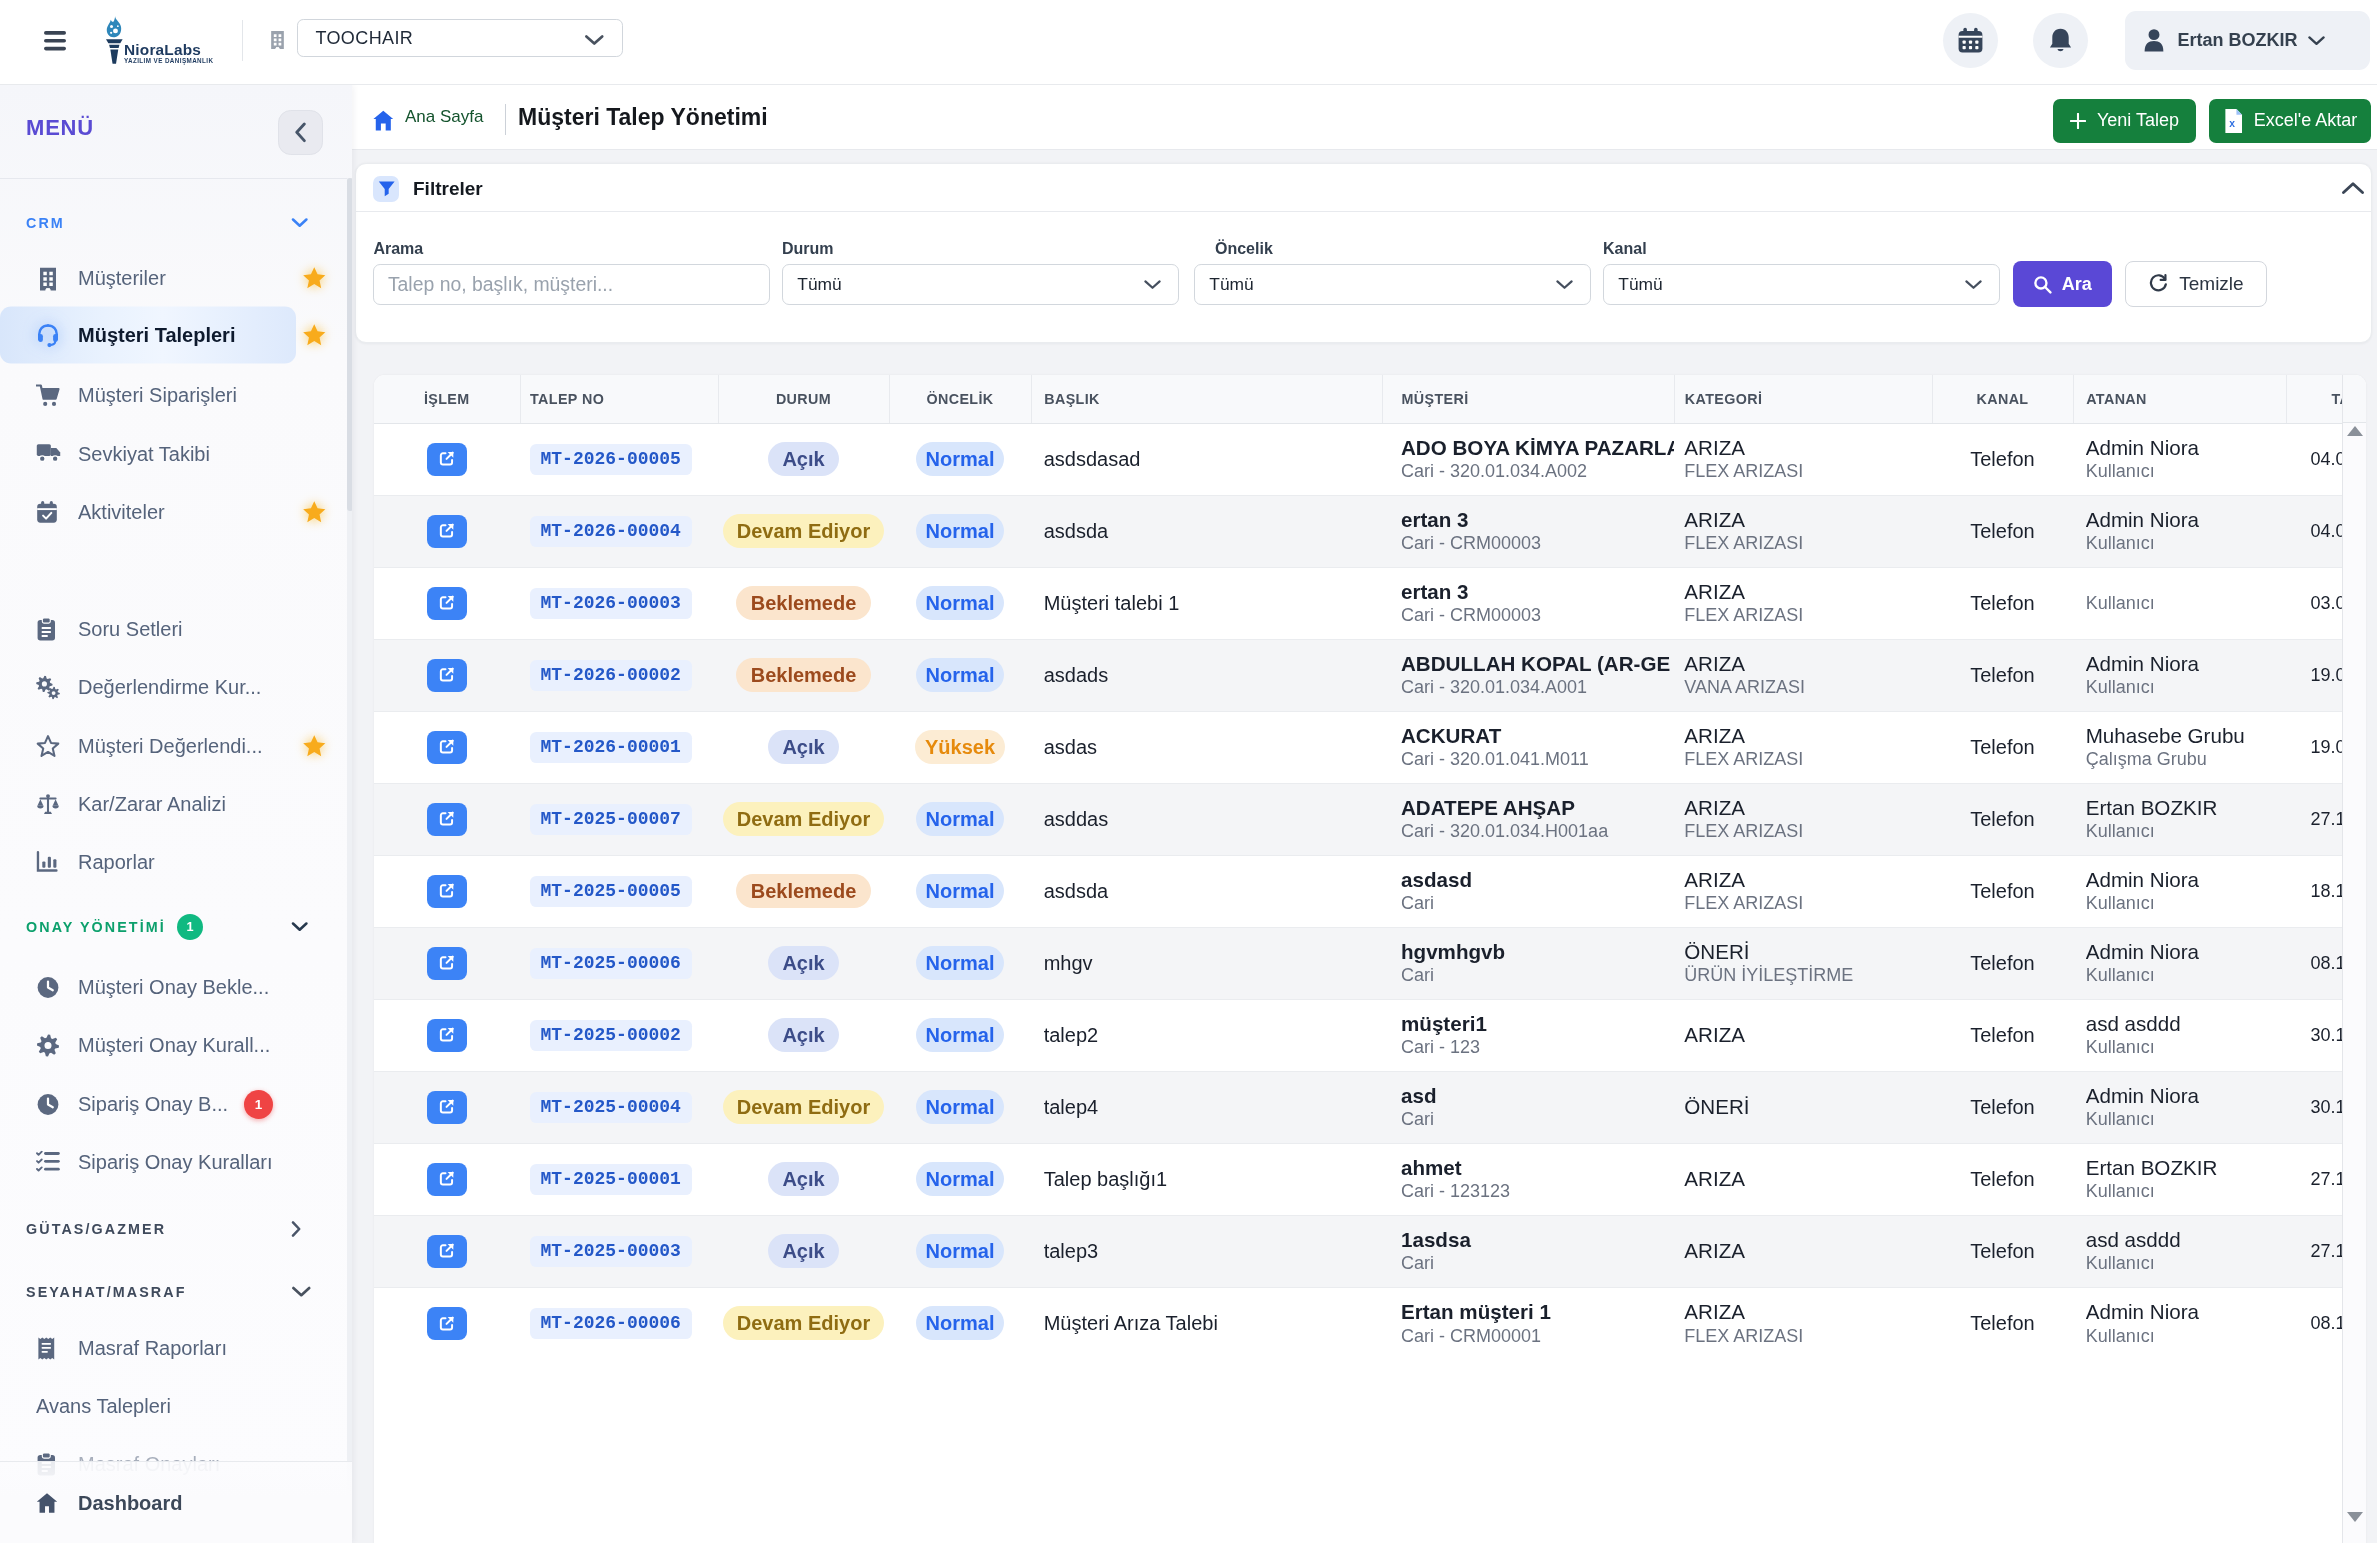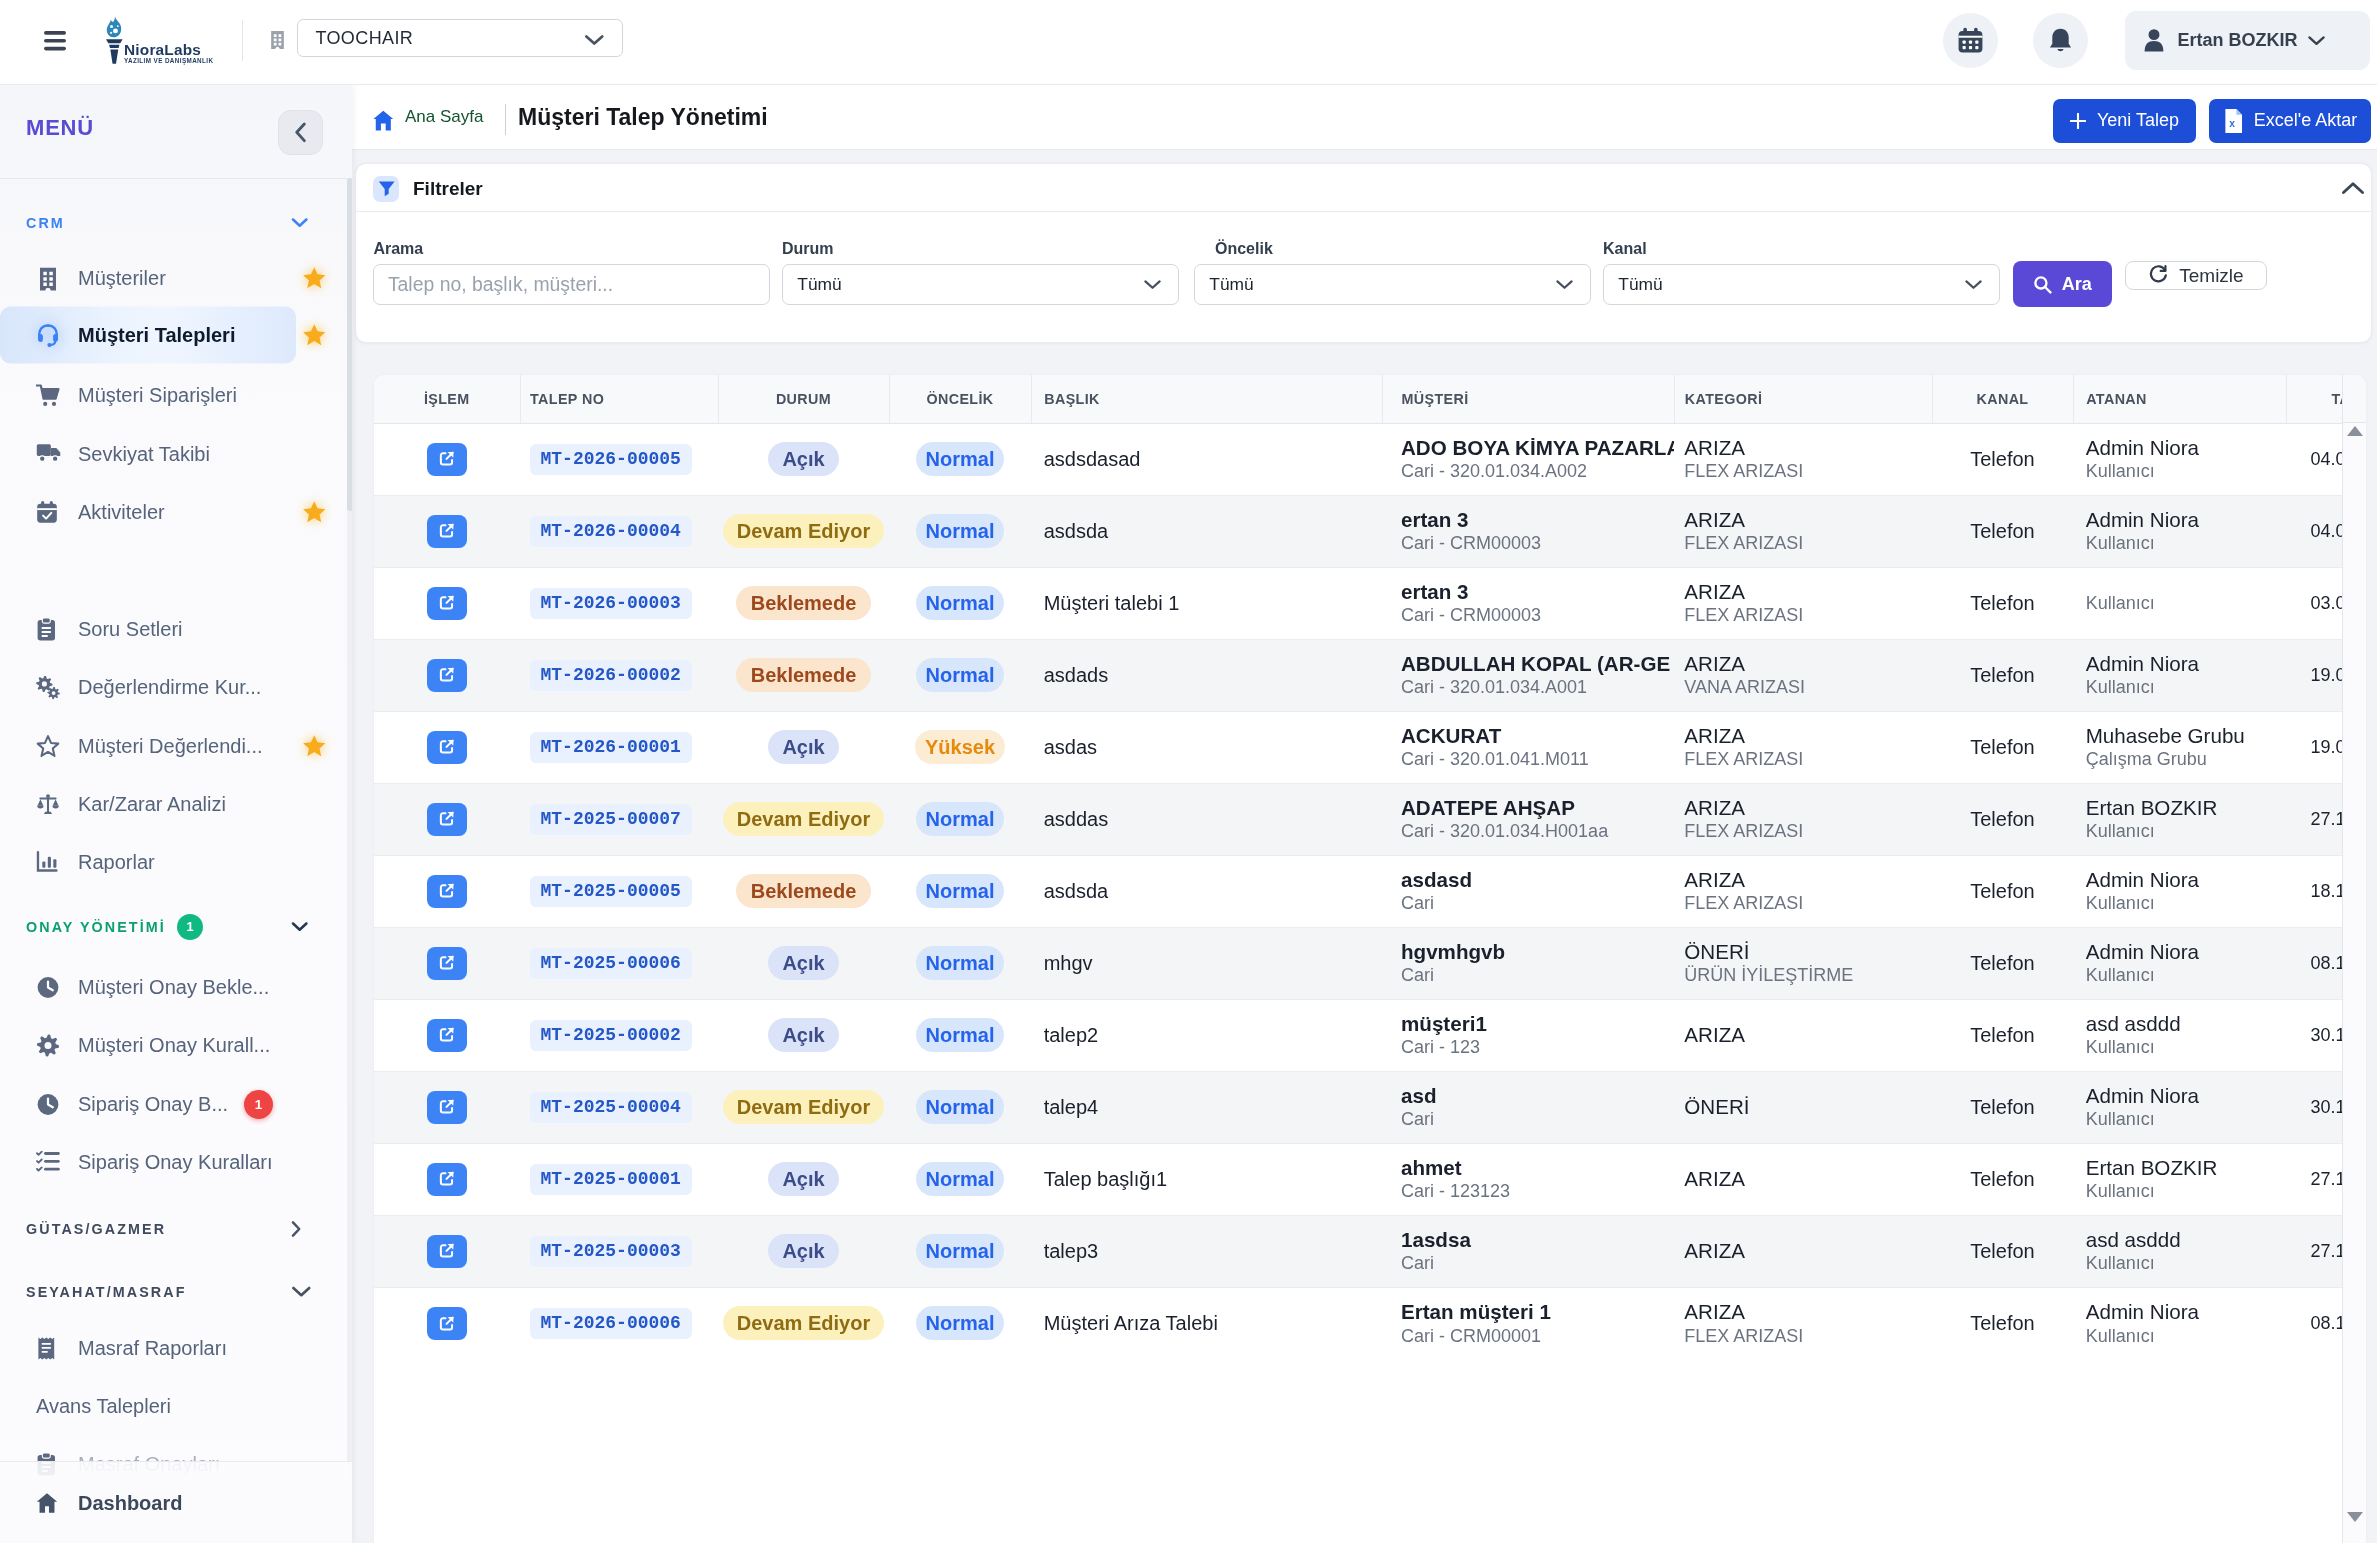--- a/index.html
+++ b/index.html
@@ -33,35 +33,35 @@
 .dash-row{position:absolute;left:0;bottom:0;width:352px;height:82px;background:linear-gradient(180deg,rgba(252,252,254,0.88),#fbfbfd 45%);border-top:0.8px solid #e8eaee;}
 .dash-row .ico{position:absolute;left:36px;top:50%;transform:translateY(-50%);}
 .dash-row .lbl{position:absolute;left:78px;top:50%;transform:translateY(-50%);font-size:20px;font-weight:600;color:#3c4859;}
 
 
 .crumb{position:absolute;left:352px;top:85px;width:2025px;height:65px;background:#fff;border-bottom:0.8px solid #e7e9ed;z-index:10;}
 .crumb .home{position:absolute;left:21.4px;top:25px;}
 .crumb .ana{position:absolute;left:53px;top:50%;transform:translateY(-50%);font-size:17px;color:#14532d;}
 .crumb .vdiv{position:absolute;left:153px;top:19px;width:0.8px;height:31px;background:#ccd1d8;}
 .crumb .ttl{position:absolute;left:166px;top:50%;transform:translateY(-50%);font-size:23px;font-weight:700;color:#15181d;}
-.btn-blue{position:absolute;top:13.5px;height:44px;background:#1d4ed8;border-radius:7.1px;color:#fff;display:flex;align-items:center;justify-content:center;font-size:18px;font-weight:500;}
+.btn-blue{position:absolute;top:13.5px;height:44px;background:#15803d;border-radius:7.1px;color:#fff;display:flex;align-items:center;justify-content:center;font-size:18px;font-weight:500;}
 
 
 .fcard{position:absolute;left:355px;top:163px;width:2017px;height:180px;background:#fff;border:0.8px solid #eaecef;border-radius:11px;box-shadow:0 0.8px 2.4px rgba(20,30,50,0.05);z-index:5;}
 .fcard .fhead{position:absolute;left:0;top:0;width:100%;height:48px;border-bottom:0.8px solid #e8eaee;}
 .fico{position:absolute;left:17.4px;top:12px;width:26px;height:26px;border-radius:7.1px;background:#d9e6fd;display:flex;align-items:center;justify-content:center;}
 .ftitle{position:absolute;left:57px;top:24.5px;transform:translateY(-50%);font-size:19px;font-weight:700;color:#141920;}
 .fchev{position:absolute;right:6.3px;top:17.4px;}
 .flabel{position:absolute;top:76px;font-size:16px;font-weight:600;color:#333f4e;}
 .finput{position:absolute;top:100px;height:41px;border:0.8px solid #d2d7dd;border-radius:7.1px;background:#fff;display:flex;align-items:center;}
 .finput .ph{font-size:19.4px;color:#99a2ad;margin-left:14.3px;}
 .finput .val{font-size:17.4px;color:#1d2530;margin-left:14.3px;}
 .fsel-chev{position:absolute;right:16px;top:50%;transform:translateY(-50%);}
 .btn-ara{position:absolute;left:1657px;top:97px;width:99px;height:46px;background:#5a48d6;border-radius:8px;display:flex;align-items:center;justify-content:center;color:#fff;font-size:18px;font-weight:600;}
-.btn-tmz{position:absolute;left:1769px;top:97px;width:142px;height:29px;background:#fff;border:0.8px solid #d3d7dd;border-radius:8px;display:flex;align-items:center;justify-content:center;color:#2c3542;font-size:19px;font-weight:500;}
+.btn-tmz{position:absolute;left:1769px;top:97px;width:142px;height:46px;background:#fff;border:0.8px solid #d3d7dd;border-radius:8px;display:flex;align-items:center;justify-content:center;color:#2c3542;font-size:19px;font-weight:500;}
 
 
 .tcard{position:absolute;left:374px;top:375px;width:1992px;height:1168px;background:#fff;border-radius:11px 11px 0 0;box-shadow:0 0.8px 2.4px rgba(20,30,50,0.06);z-index:5;}
 .twrap{position:absolute;left:0;top:0;width:1968px;height:1168px;overflow:hidden;border-radius:11px 0 0 0;}
 table.grid{border-collapse:collapse;table-layout:fixed;width:2070px;}
 table.grid col.c1{width:146px}.grid col.c2{width:198px}.grid col.c3{width:171px}.grid col.c4{width:142px}.grid col.c5{width:351px}.grid col.c6{width:292px}.grid col.c7{width:258px}.grid col.c8{width:141px}.grid col.c9{width:213px}.grid col.c10{width:158px}
 .grid thead th{height:48px;background:#f8f9fb;border-bottom:0.8px solid #e3e6ea;border-right:0.8px solid #e8eaee;font-size:14.3px;font-weight:600;color:#49525f;letter-spacing:0.4px;text-align:left;padding:0 0 0 12.7px;white-space:nowrap;}
 .grid thead th:last-child{border-right:none;}
 .grid td{height:72px;border-top:0.8px solid #eaecef;padding:0;vertical-align:middle;overflow:hidden;white-space:nowrap;}
 .grid tr.even td{background:#f4f5f7;}

